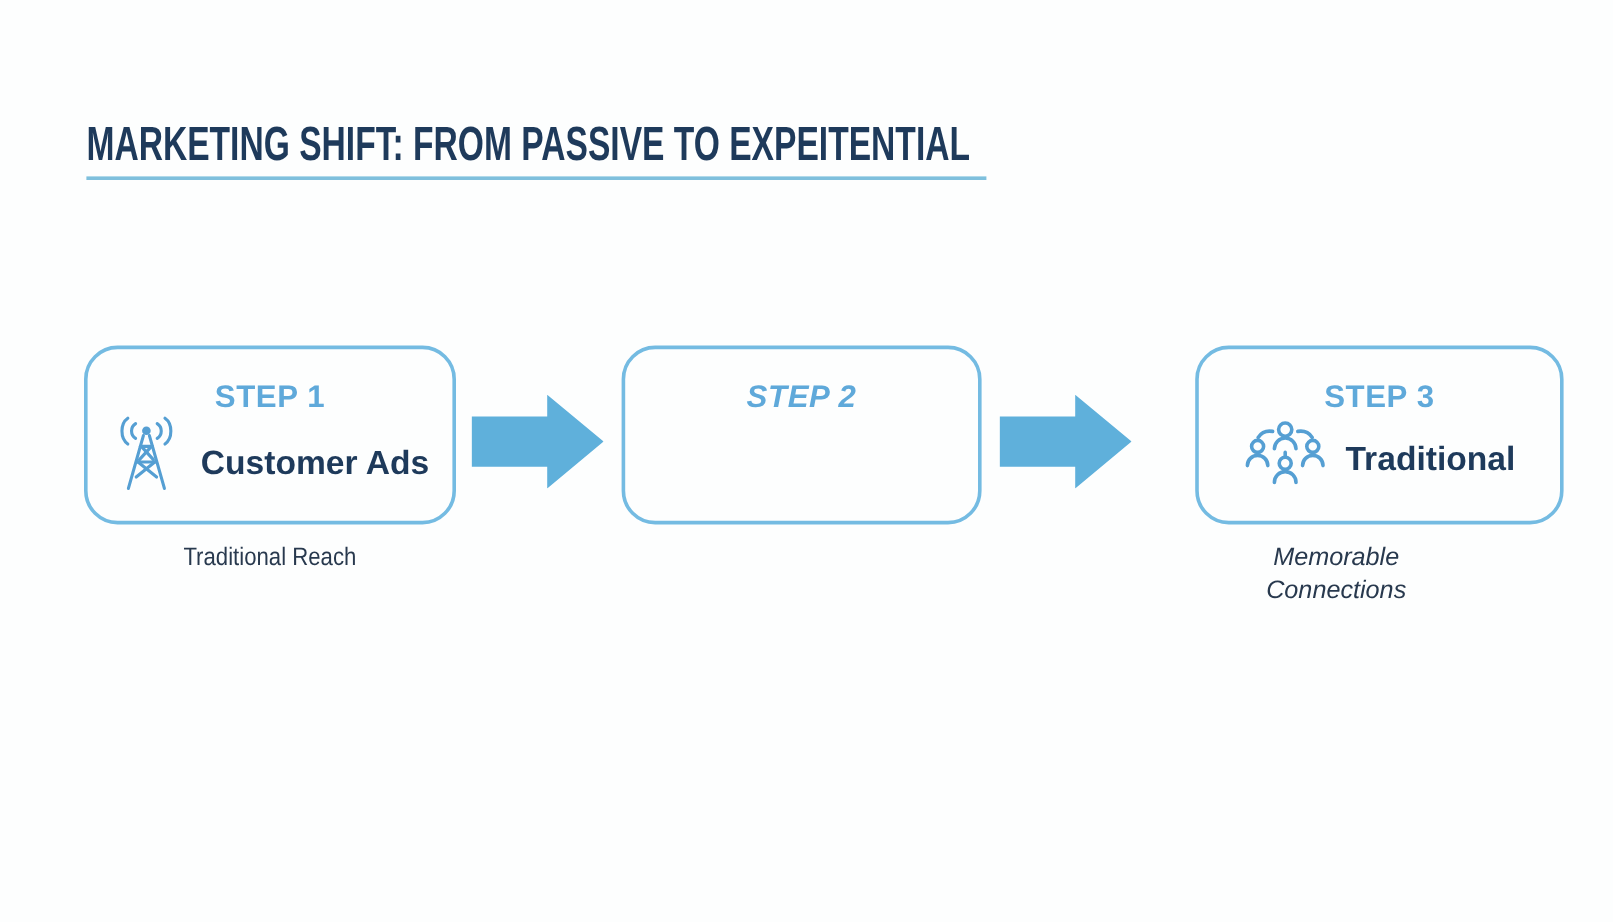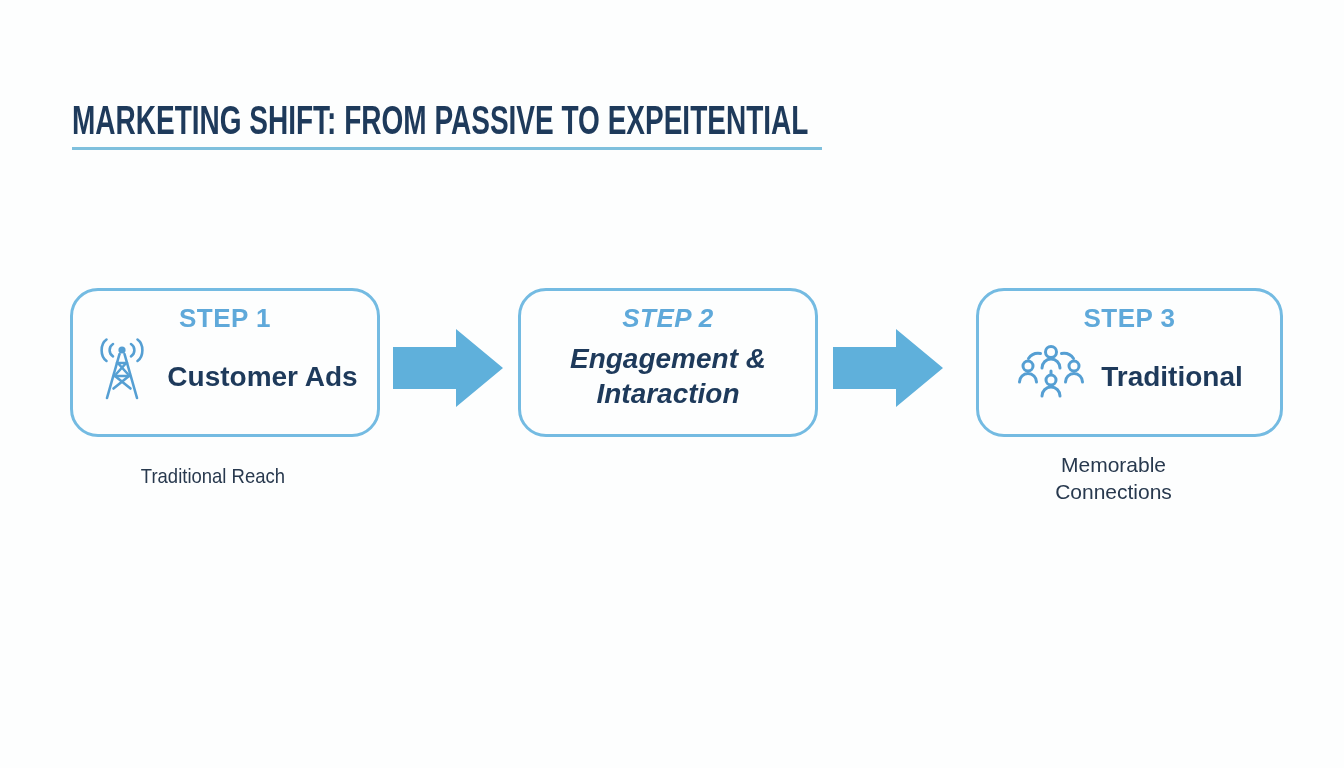--- a/index.html
+++ b/index.html
@@ -45,25 +45,25 @@
   .step-box {
     position: absolute;
     top: 288px;
     height: 149px;
     border: 3px solid var(--box-border);
     border-radius: 28px;
     background: transparent;
     display: flex;
     flex-direction: column;
     align-items: center;
-    padding-top: 12px;
+    padding-top: 24px;
   }
   .box-1 { left: 70px;  width: 310px; }
   .box-2 { left: 518px; width: 300px; font-style: italic; }
-  .box-3 { left: 976px; width: 307px; justify-content: flex-end; }
+  .box-3 { left: 996px; width: 307px; justify-content: flex-end; }
 
   .step-label {
     font-size: 26px;
     font-weight: 700;
     color: var(--step-label);
     letter-spacing: 0.5px;
   }
   .step-body {
     flex: 1;
     display: flex;
@@ -92,32 +92,33 @@
   
   .caption {
     position: absolute;
     top: 451px;
     text-align: center;
     font-size: 21px;
     font-weight: 400;
     color: var(--caption);
     line-height: 1.3;
   }
-  .cap-1 { left: 58px;  width: 310px; margin-top: 11px; }
+  .cap-1 { left: 70px;  width: 310px; }
   .cap-2 { left: 518px; width: 300px; }
   .cap-3 { left: 960px; width: 307px; }
   .caption .condensed {
     display: inline-block;
     transform: scaleX(0.88);
     transform-origin: 50% 50%;
     white-space: nowrap;
   }
   .caption .wrap {
     display: inline-block;
     max-width: 160px;
+    font-style: italic;
   }
 </style>
 </head>
 <body>
 
 <div class="canvas">
 
   <div class="title-wrap">
     <span class="title-text">MARKETING SHIFT: FROM PASSIVE TO EXPEITENTIAL</span>
     <div class="title-underline"></div>
@@ -148,23 +149,20 @@
   </div>
 
   <div class="flow-arrow arrow-1">
     <svg width="110" height="78" viewBox="0 0 110 78">
       <polygon points="0,18 63,18 63,0 110,39 63,78 63,60 0,60" fill="#5FB0DB"></polygon>
     </svg>
   </div>
 
   <div class="step-box box-2">
     <div class="step-label">STEP 2</div>
-    <div class="step-body">
-      <span class="step-name">Engagement &amp; Intaraction</span>
-    </div>
   </div>
 
   <div class="flow-arrow arrow-2">
     <svg width="110" height="78" viewBox="0 0 110 78">
       <polygon points="0,18 63,18 63,0 110,39 63,78 63,60 0,60" fill="#5FB0DB"></polygon>
     </svg>
   </div>
 
   <div class="step-box box-3">
     <div class="step-label">STEP 3</div>

